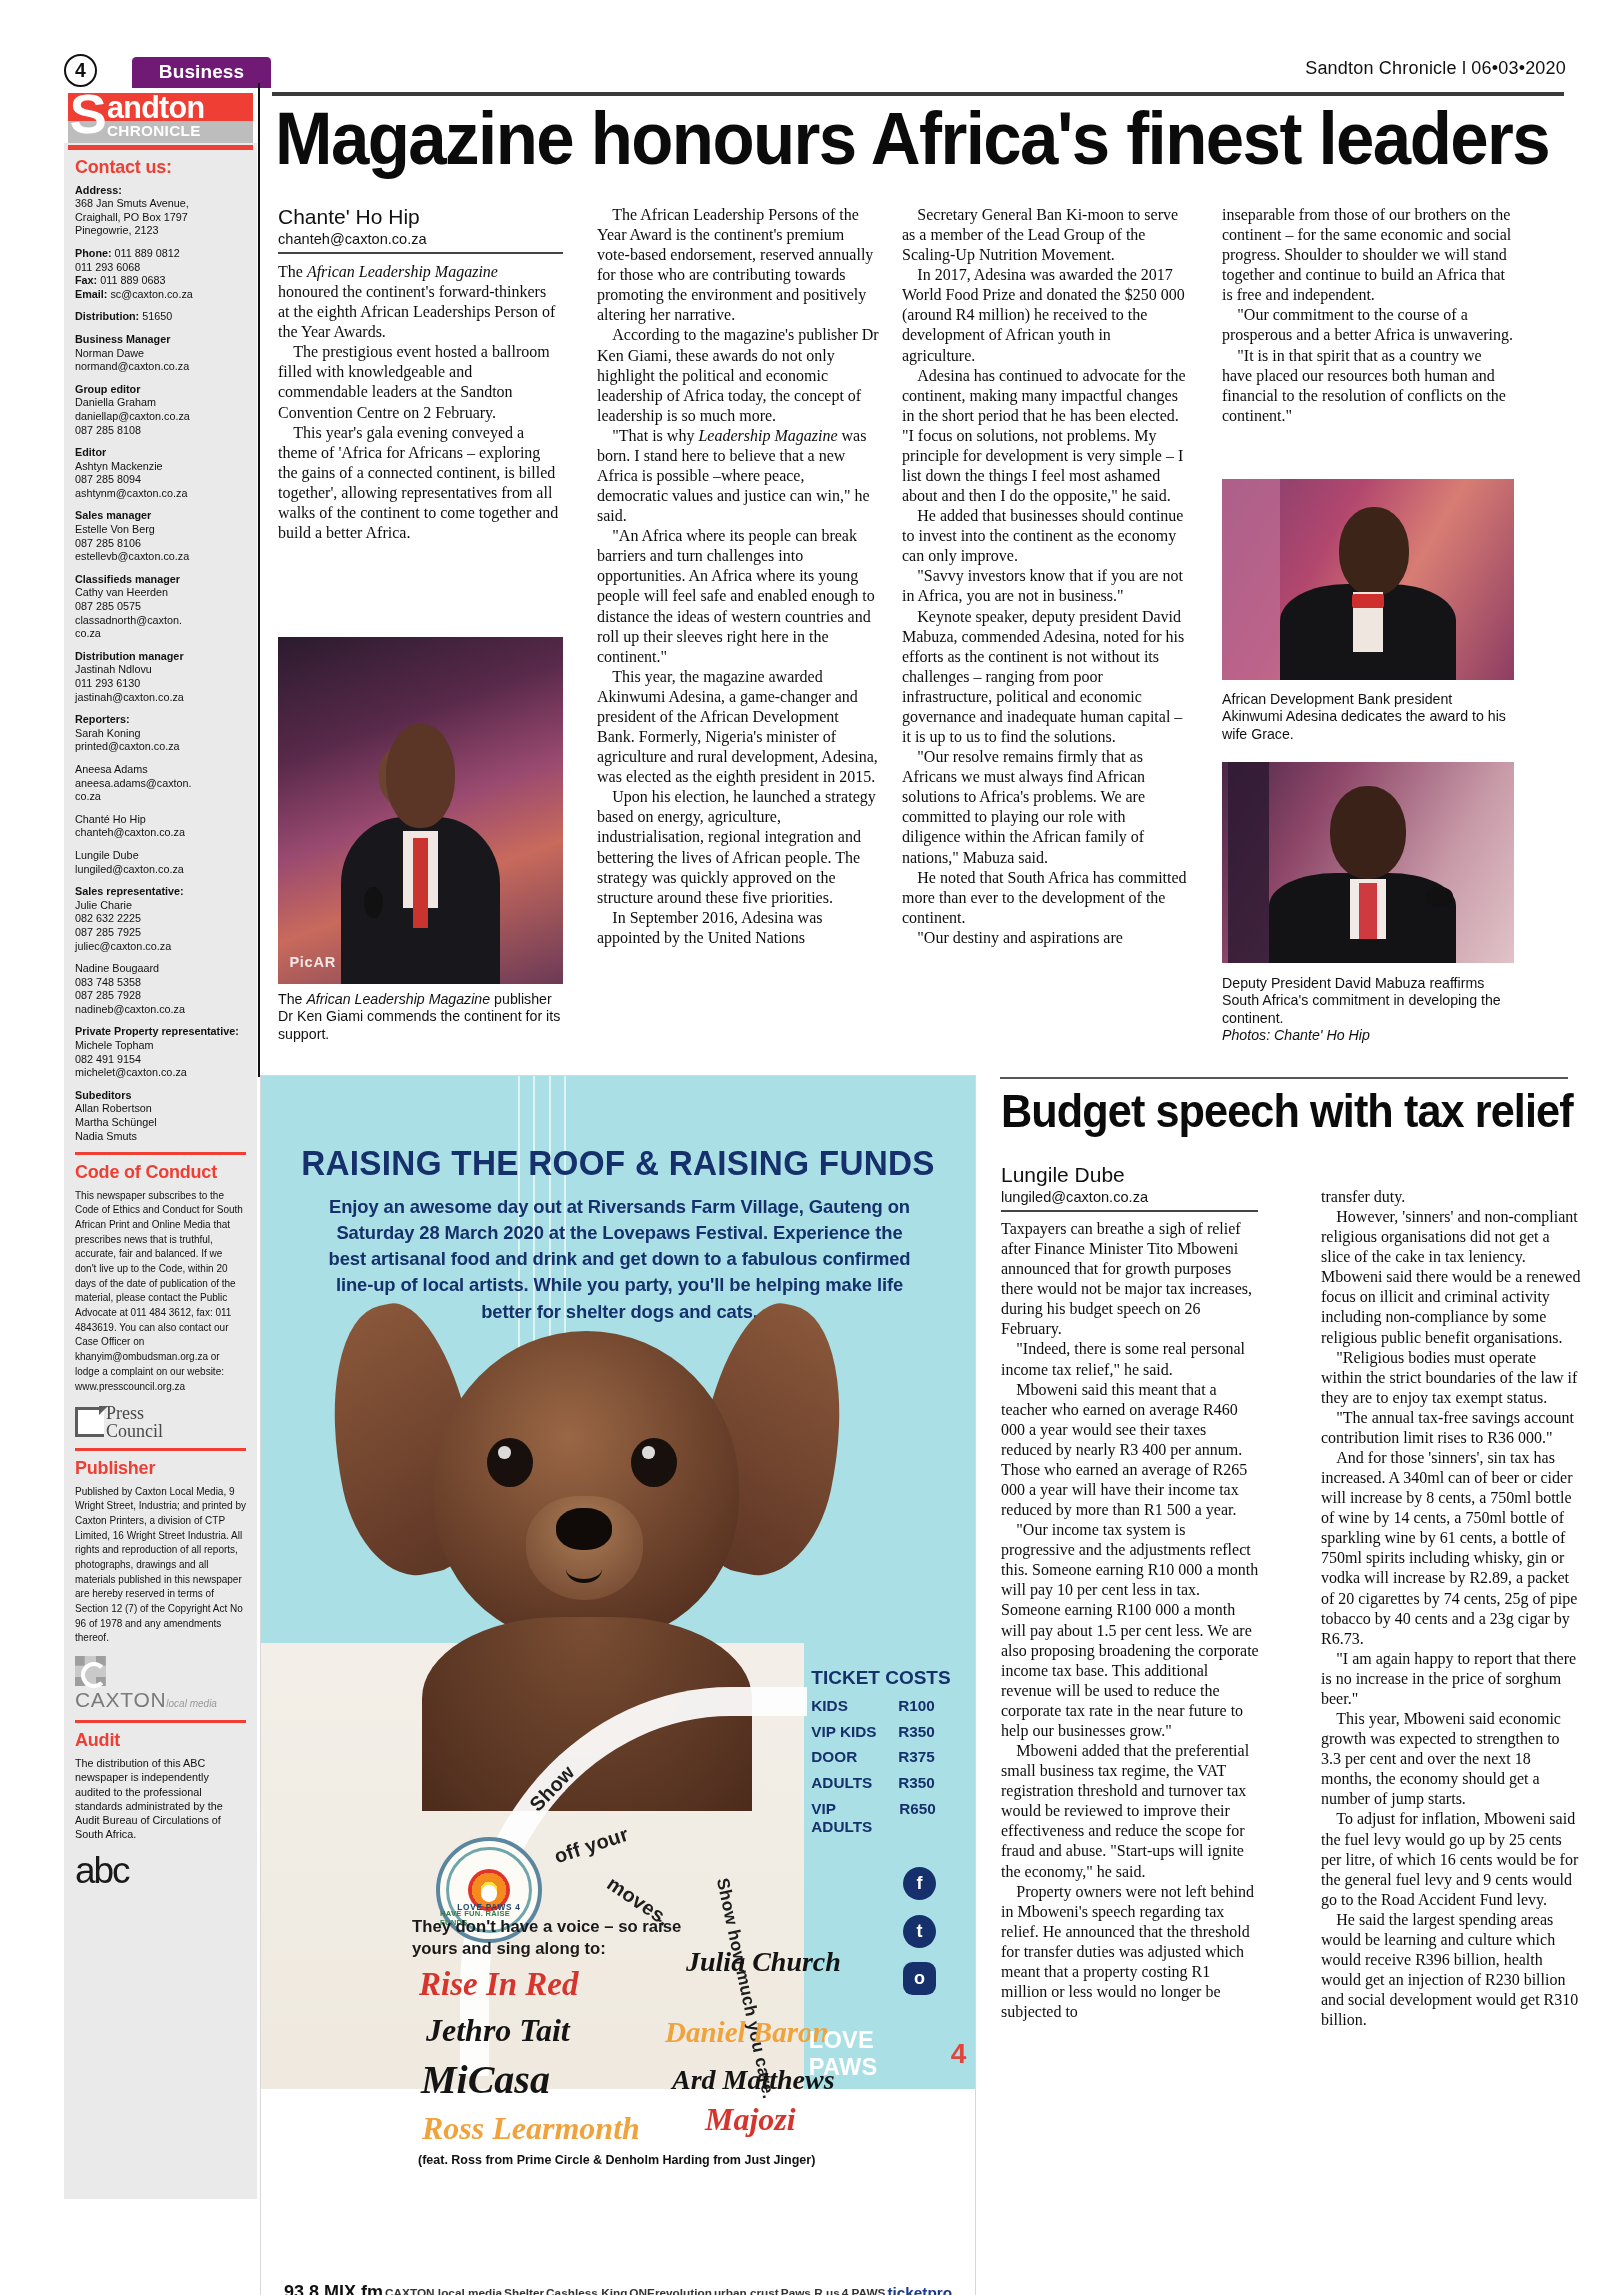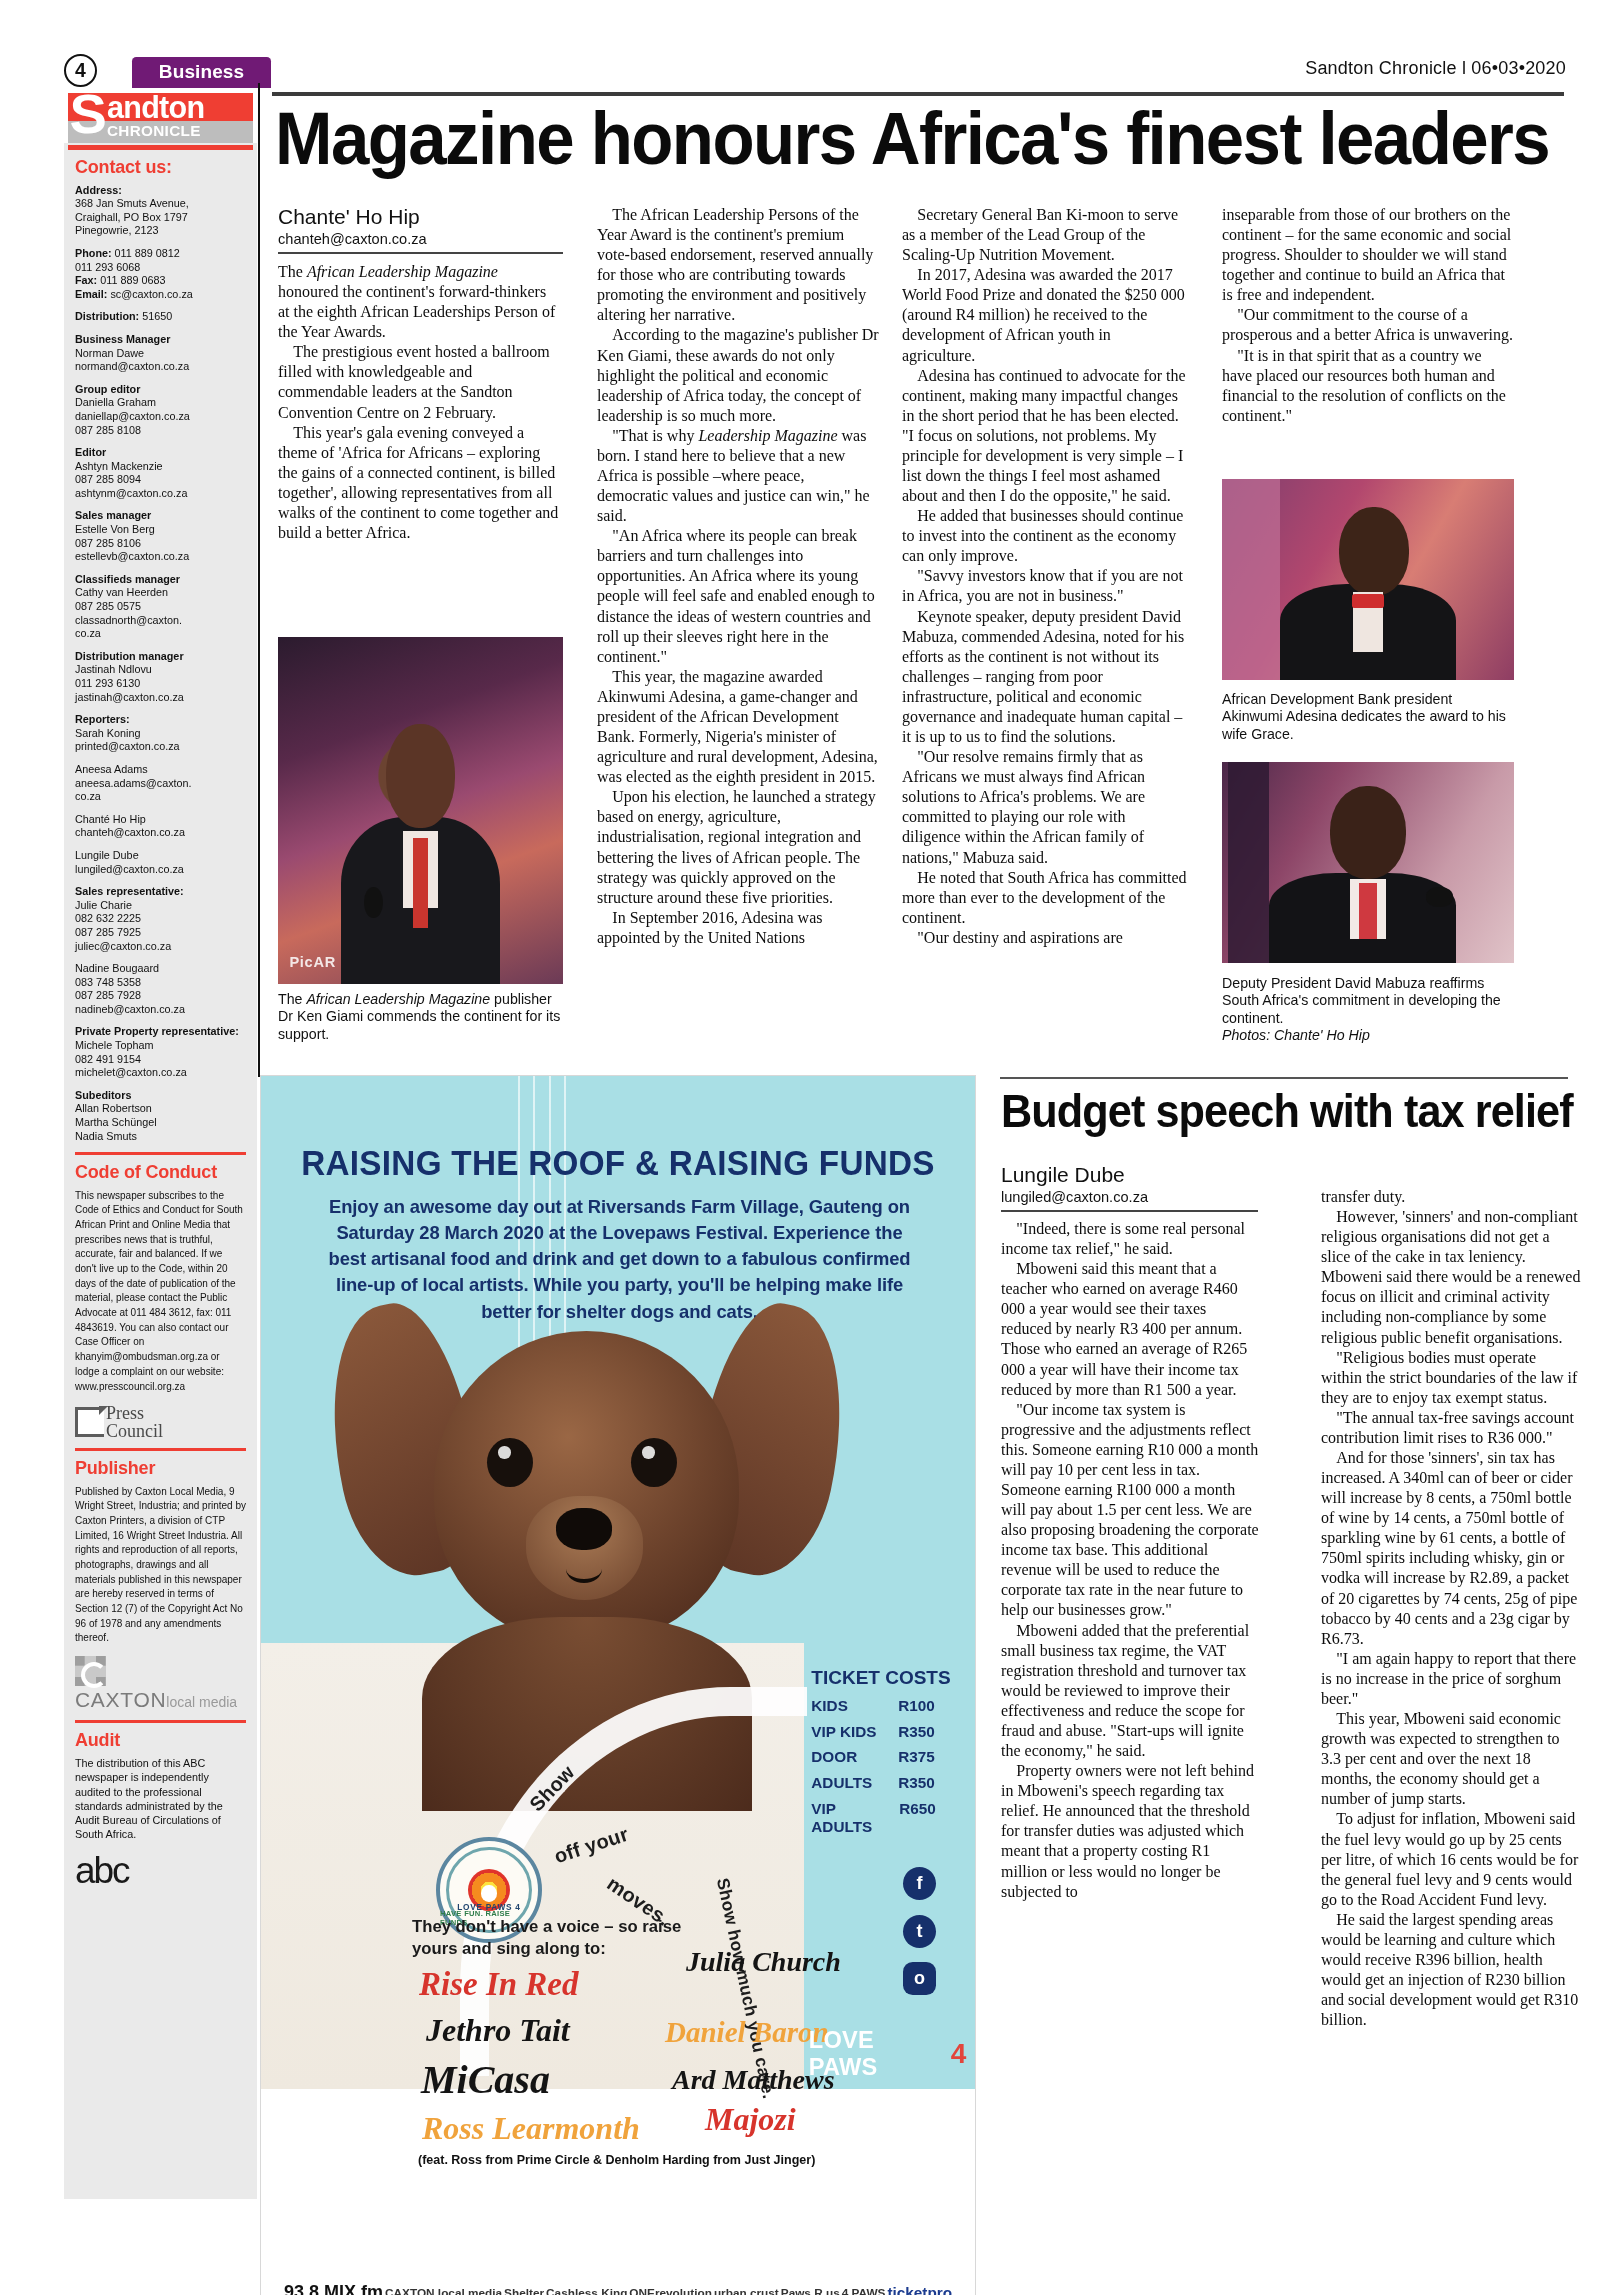--- a/index.html
+++ b/index.html
@@ -105,21 +105,21 @@
       linear-gradient(#9e9e9e,#9e9e9e) 0 21px/9.7px 9.7px no-repeat,
       linear-gradient(#9e9e9e,#9e9e9e) 21px 21px/9.7px 9.7px no-repeat,
       #c9c9c9;
     position: relative; margin-bottom: 1.4px;
   }
   .cx-mark:after {
     content:""; position:absolute; left:6.2px; top:6.2px; width:18px; height:18px;
     border: 4.2px solid #fff; border-radius: 50%; border-right-color: transparent;
   }
   .cx-word { font-size: 21px; color: #7b7b7b; letter-spacing: 0.7px; }
-  .cx-sub  { font-size: 14px; color: #9a9a9a; }
+  .cx-sub  { font-size: 10px; color: #9a9a9a; font-style: italic; }
   .abc-logo {
     margin: 11px 0 7px 0; font-size: 37px; color: #1a1a1a;
     font-family: "Liberation Sans", sans-serif; letter-spacing: -2.1px; line-height: 1;
   }
 
   
   .sb-divider {
     position: absolute; left: 258px; top: 83px; width: 2.1px; height: 994px;
     background: #111;
   }
@@ -567,20 +567,21 @@
 <div class="caption" id="cap3">Deputy President David Mabuza reaffirms South Africa's commitment in developing the continent.<br><i>Photos: Chante' Ho Hip</i></div>
 
 <div class="a2-rule"></div>
 <h2 class="a2-headline">Budget speech with tax relief</h2>
 <div class="a2-byline">
   <div class="byline-name">Lungile Dube</div>
   <div class="byline-mail">lungiled@caxton.co.za</div>
   <div class="byline-rule"></div>
 </div>
 <div class="col" id="a2c1">
+    <p class="noindent">Taxpayers can breathe a sigh of relief after Finance Minister Tito Mboweni announced that for growth purposes there would not be major tax increases, during his budget speech on 26 February.</p>
     <p>"Indeed, there is some real personal income tax relief," he said.</p>
     <p>Mboweni said this meant that a teacher who earned on average R460 000 a year would see their taxes reduced by nearly R3 400 per annum. Those who earned an average of R265 000 a year will have their income tax reduced by more than R1 500 a year.</p>
     <p>"Our income tax system is progressive and the adjustments reflect this. Someone earning R10 000 a month will pay 10 per cent less in tax. Someone earning R100 000 a month will pay about 1.5 per cent less. We are also proposing broadening the corporate income tax base. This additional revenue will be used to reduce the corporate tax rate in the near future to help our businesses grow."</p>
     <p>Mboweni added that the preferential small business tax regime, the VAT registration threshold and turnover tax would be reviewed to improve their effectiveness and reduce the scope for fraud and abuse. "Start-ups will ignite the economy," he said.</p>
     <p>Property owners were not left behind in Mboweni's speech regarding tax relief. He announced that the threshold for transfer duties was adjusted which meant that a property costing R1 million or less would no longer be subjected to</p>
   </div>
 <div class="col" id="a2c2">
     <p class="noindent">transfer duty.</p>
     <p>However, 'sinners' and non-compliant religious organisations did not get a slice of the cake in tax leniency. Mboweni said there would be a renewed focus on illicit and criminal activity including non-compliance by some religious public benefit organisations.</p>
     <p>"Religious bodies must operate within the strict boundaries of the law if they are to enjoy tax exempt status.</p>

